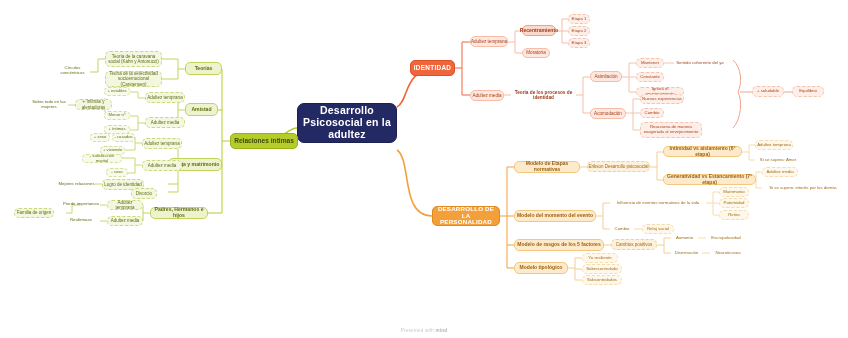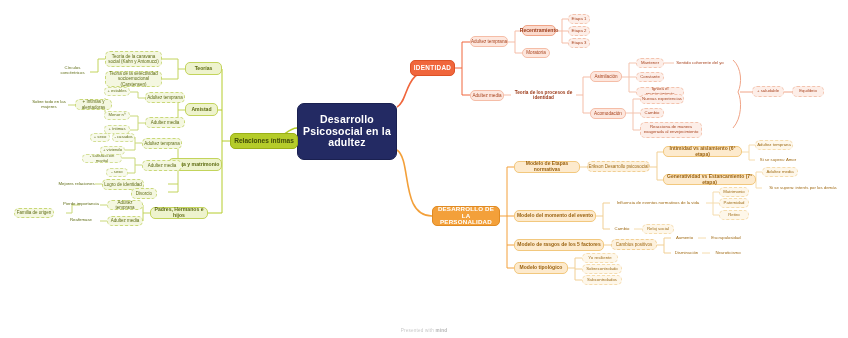--- a/index.html
+++ b/index.html
@@ -183,21 +183,21 @@
       <path d="M702 253 L 710 253" stroke="#f5dcae"></path>
 
       <path d="M568 268 L 575 268" stroke="#f1cf94"></path>
       <path d="M575 258 L 575 280" stroke="#f1cf94"></path>
       <path d="M575 258 L 582 258" stroke="#f1cf94"></path>
       <path d="M575 269 L 582 269" stroke="#f1cf94"></path>
       <path d="M575 280 L 582 280" stroke="#f1cf94"></path>
     </g>
   </svg>
 
-  <div class="node central" style="left:297px;top:103px;width:100px;height:57px;">
+  <div class="node central" style="left:297px;top:103px;width:100px;height:40px;">
     <span>Desarrollo Psicosocial en la adultez</span>
   </div>
 
   <div class="node g-main" style="left:230px;top:133px;width:68px;height:16px;">
     <span>Relaciones íntimas</span>
   </div>
 
   <div class="node g-1" style="left:185px;top:62px;width:37px;height:13px;">
     <span>Teorías</span>
   </div>

